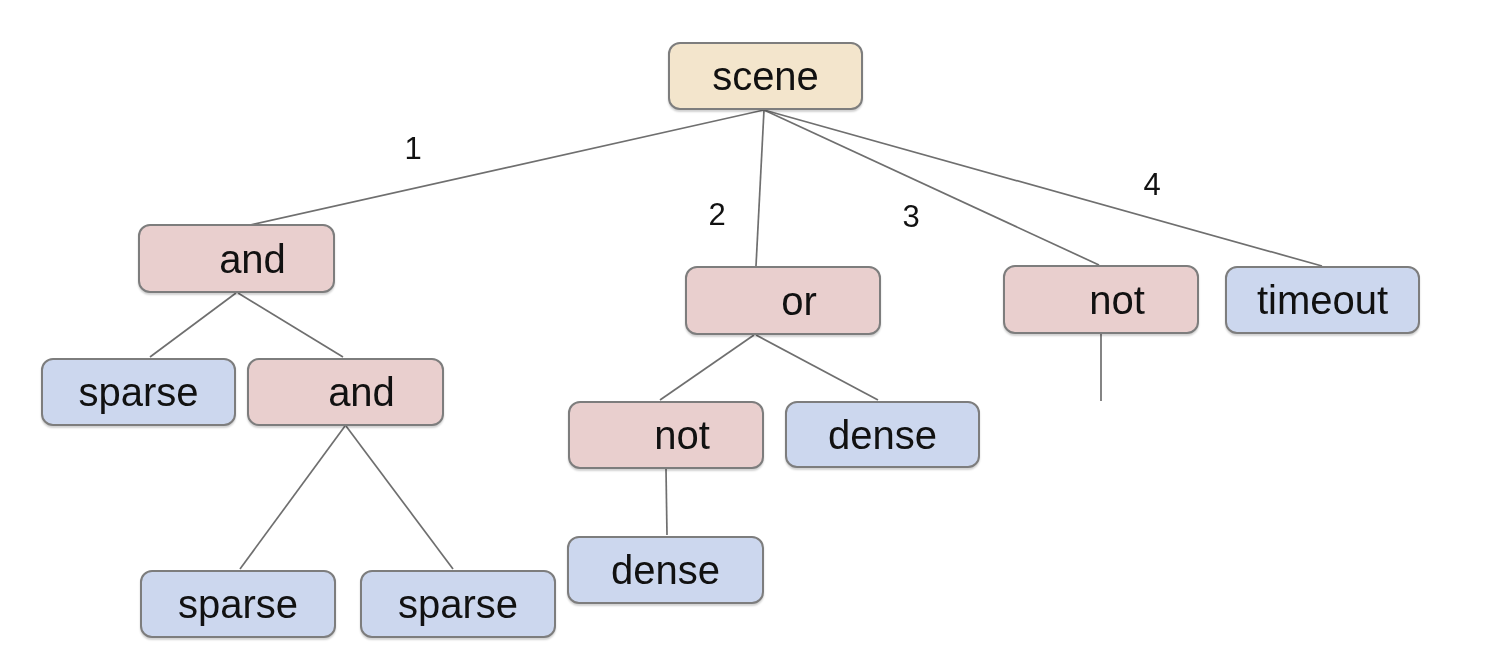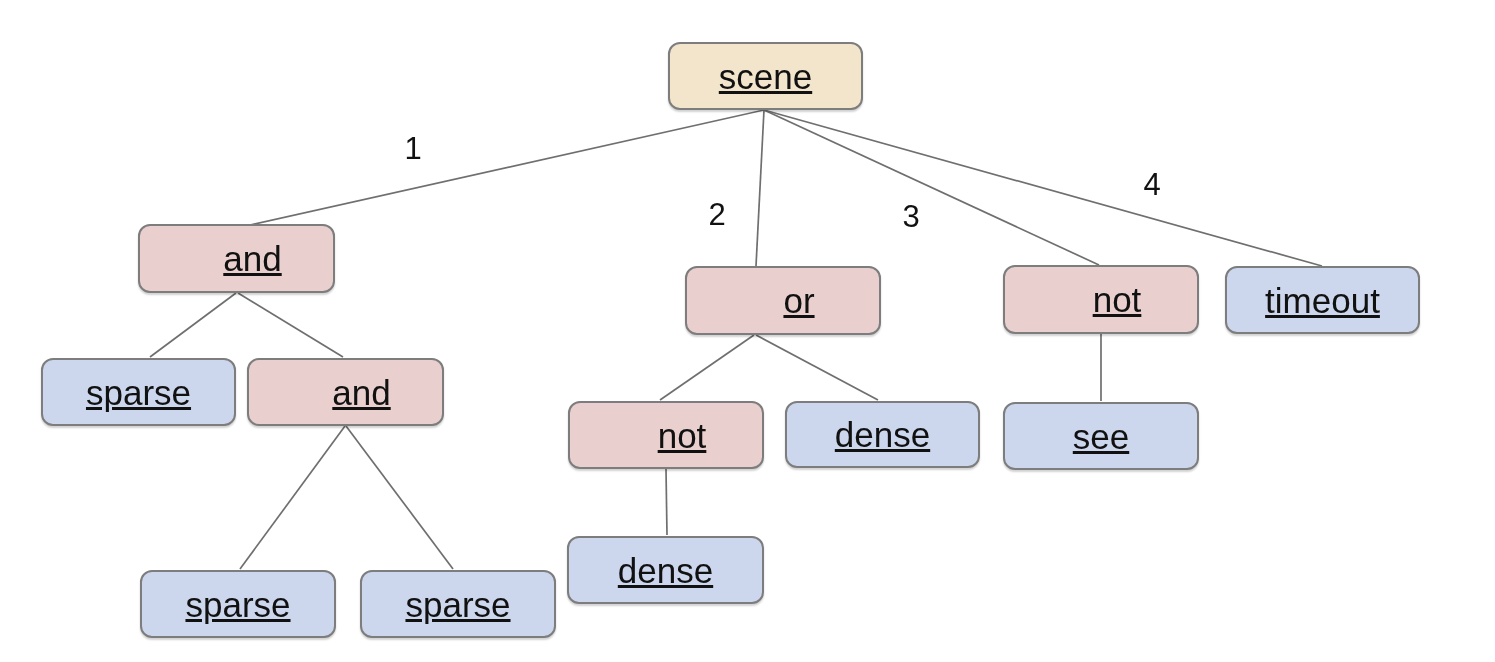--- a/index.html
+++ b/index.html
@@ -28,25 +28,24 @@
     stroke-width: 1.7;
   }
   .node {
     position: absolute;
     box-sizing: border-box;
     border: 2px solid var(--node-border, #7d7d7d);
     border-radius: 12px;
     display: flex;
     align-items: center;
     justify-content: center;
-    font-size: 35px;
+    font-size: 40px;
     line-height: 1;
     color: var(--text-color, #111111);
     box-shadow: 0 2px 2px rgba(0,0,0,0.18);
-    text-decoration: underline;
   }
   .node--root { background: var(--root-fill, #f3e5cc); }
   .node--op   { background: var(--op-fill,   #e9cfce); padding-left: 32px; }
   .node--leaf { background: var(--leaf-fill, #ccd7ee); }
   .edge-label {
     position: absolute;
     transform: translate(-50%, -50%);
     font-size: 31px;
     line-height: 1;
     color: var(--text-color, #111111);
@@ -79,18 +78,17 @@
 
   <div class="node node--root" style="left:668px;  top:42px;  width:195px; height:68px;">scene</div>
   <div class="node node--op" style="left:138px;  top:224px; width:197px; height:69px;">and</div>
   <div class="node node--op" style="left:657px;  top:266px; width:196px; height:69px;margin-left:28px;">or</div>
   <div class="node node--op" style="left:1003px; top:265px; width:196px; height:69px;">not</div>
   <div class="node node--leaf" style="left:1225px; top:266px; width:195px; height:68px;">timeout</div>
   <div class="node node--leaf" style="left:41px;   top:358px; width:195px; height:68px;">sparse</div>
   <div class="node node--op" style="left:247px;  top:358px; width:197px; height:68px;">and</div>
   <div class="node node--op" style="left:568px;  top:401px; width:196px; height:68px;">not</div>
   <div class="node node--leaf" style="left:785px;  top:401px; width:195px; height:67px;">dense</div>
-  <div class="node node--leaf" style="left:1003px; top:402px; width:196px; height:68px;">see</div>
   <div class="node node--leaf" style="left:567px;  top:536px; width:197px; height:68px;">dense</div>
   <div class="node node--leaf" style="left:140px;  top:570px; width:196px; height:68px;">sparse</div>
   <div class="node node--leaf" style="left:360px;  top:570px; width:196px; height:68px;">sparse</div>
 
 </div>
 
 </body></html>

